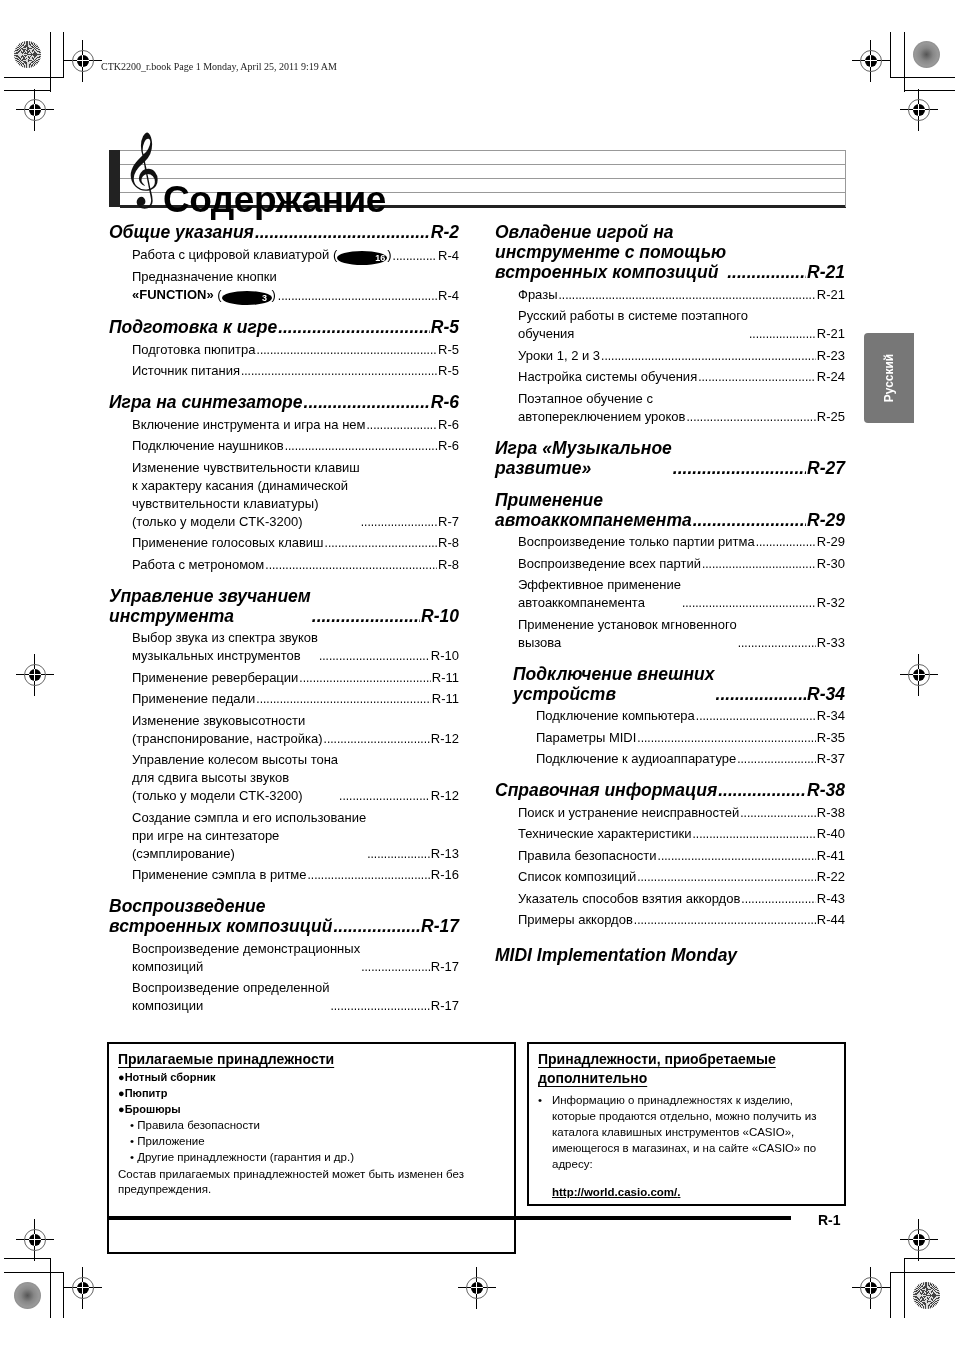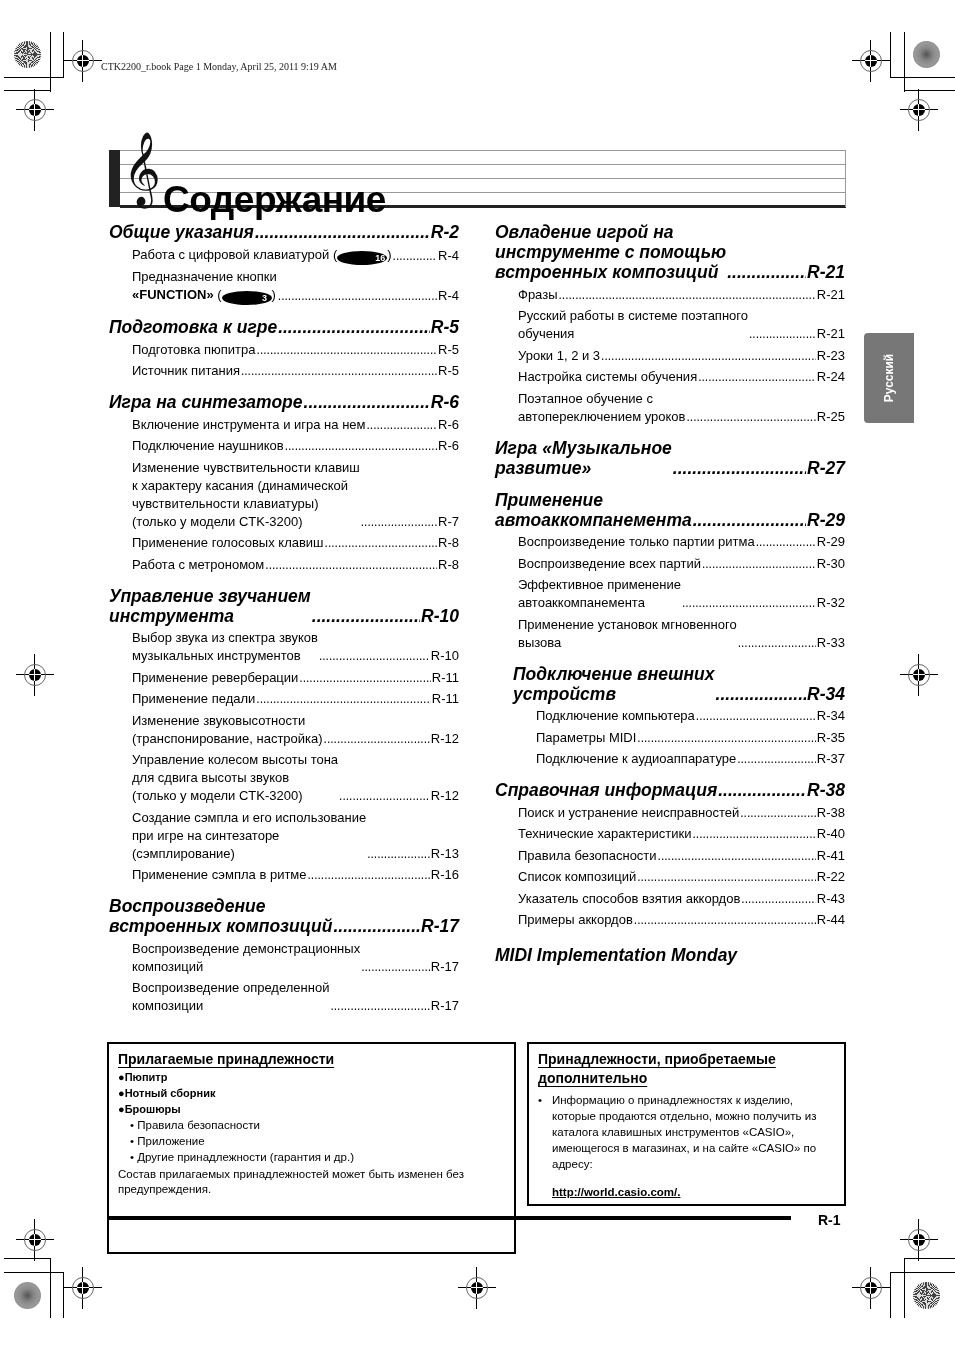--- a/index.html
+++ b/index.html
@@ -483,22 +483,22 @@
       <div class="sec-title no-pg"><span class="txt">MIDI Implementation Monday</span></div>
     </div>
   </div>
 
 <div class="lang-tab">
   <span>Русский</span>
 </div>
 
 <div class="box box-left">
   <div class="box-title">Прилагаемые принадлежности</div>
+  <div class="bullet-b">Нотный сборник</div>
   <div class="bullet-b">Пюпитр</div>
-  <div class="bullet-b">Нотный сборник</div>
   <div class="bullet-b">Брошюры</div>
   <div class="sub">Правила безопасности</div>
   <div class="sub">Приложение</div>
   <div class="sub">Другие принадлежности (гарантия и др.)</div>
   <div class="note">Состав прилагаемых принадлежностей может быть изменен без предупреждения.</div>
 </div>
 
 <div class="box box-right">
   <div class="box-title">Принадлежности, приобретаемые</div><br>
   <div class="box-title">дополнительно</div>

